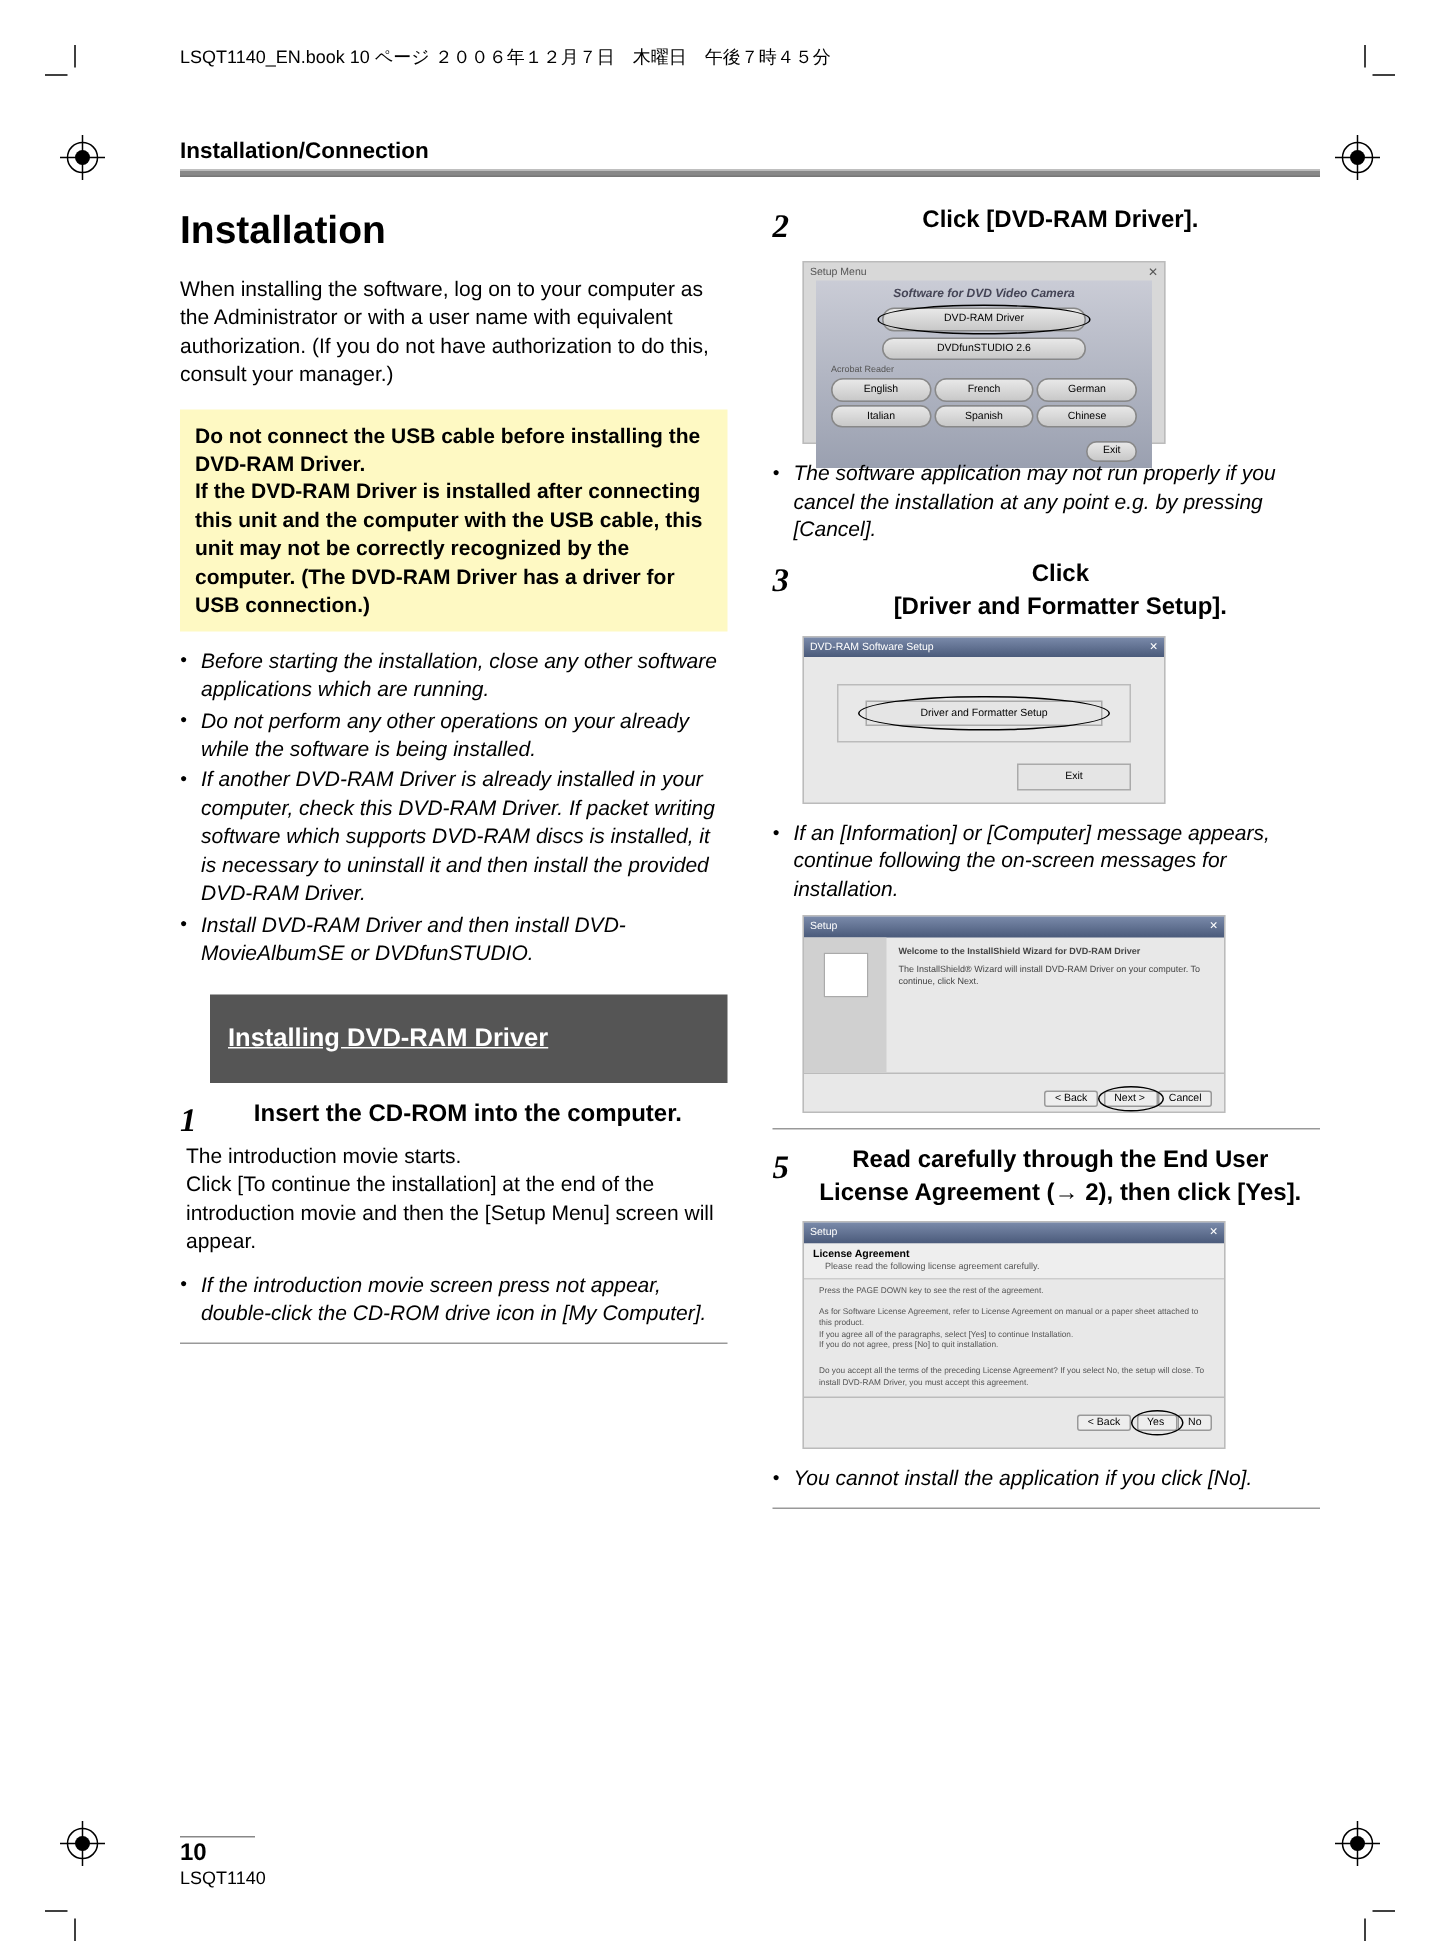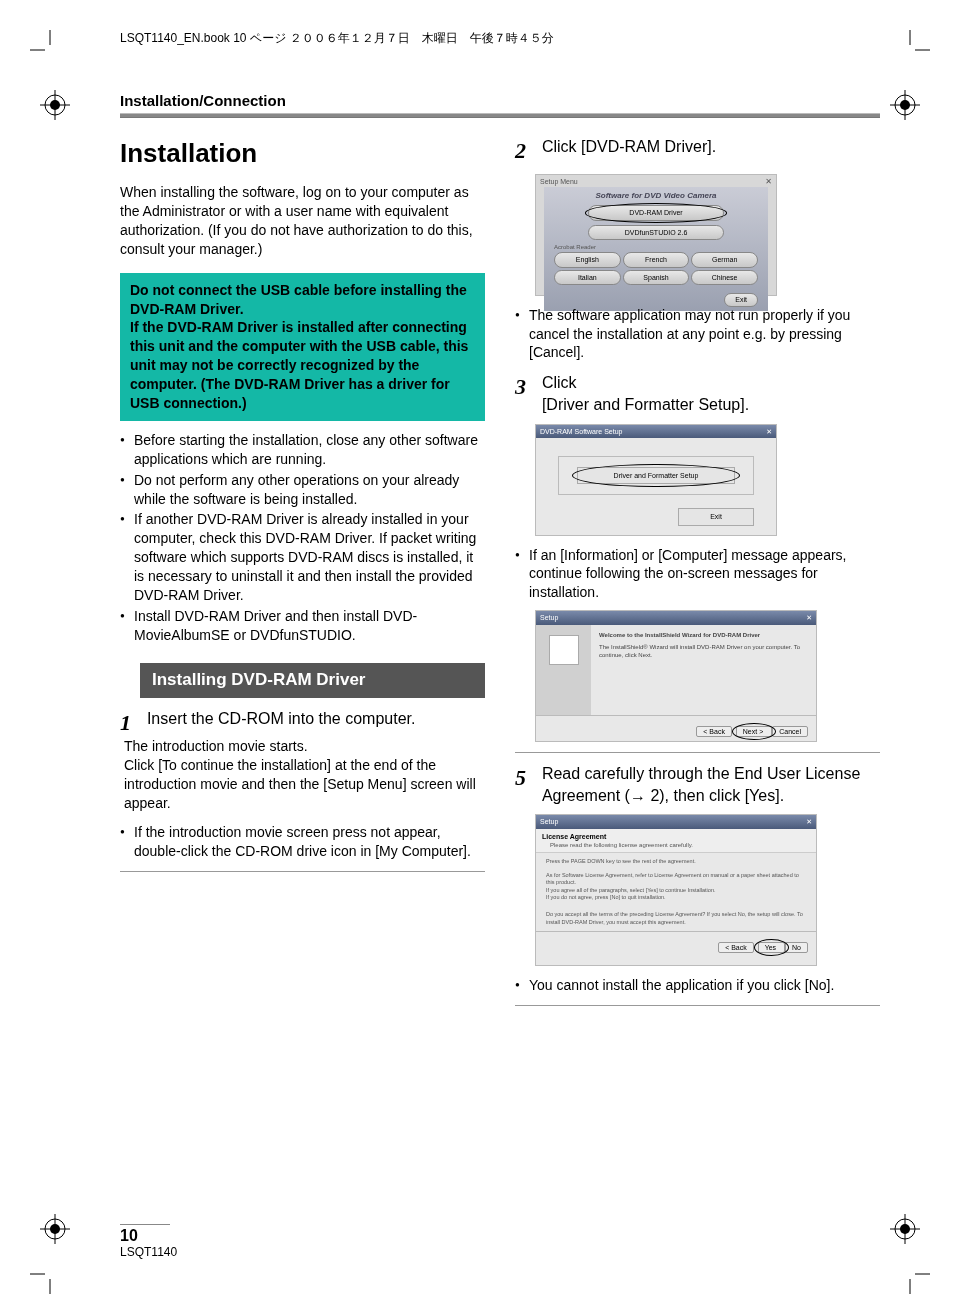--- a/index.html
+++ b/index.html
@@ -49,71 +49,74 @@
     width: 365px;
     font-size: 14px;
     line-height: 1.35;
   }
   h1.title {
     font-size: 26px;
     font-weight: bold;
     margin: 0 0 12px 0;
   }
   .graybox {
-    background: #14b8a6;
+    background: #fef9c3;
     padding: 8px 10px;
     font-weight: bold;
     font-size: 14px;
     margin-top: 14px;
   }
   ul.bullets {
     padding: 0;
     margin: 10px 0 0 0;
     list-style: none;
   }
   ul.bullets li {
     position: relative;
     padding-left: 14px;
     margin-bottom: 2px;
+    font-style: italic;
   }
   ul.bullets li::before {
     content: "●";
     position: absolute;
     left: 0;
     font-size: 8px;
     top: 4px;
   }
   .subheading-bar {
     background: #555;
     color: #fff;
     font-weight: bold;
     font-size: 17px;
-    padding: 6px 12px;
+    padding: 18px 12px;
     margin-top: 18px;
     margin-left: 20px;
+    text-decoration: underline;
   }
   .step {
     margin-top: 10px;
   }
   .step-num {
     font-style: italic;
     font-weight: bold;
     font-size: 22px;
     margin-right: 5px;
     display: inline-block;
     vertical-align: top;
     width: 18px;
     font-family: "Times New Roman", serif;
   }
   .step-label {
     display: inline-block;
-    font-weight: normal;
+    font-weight: bold;
     font-size: 16px;
     width: 330px;
     vertical-align: top;
+    text-align: center;
   }
   .step-body {
     margin-left: 4px;
     font-size: 14px;
   }
   .hr {
     border: none;
     border-top: 1px solid #999;
     margin: 10px 0 6px 0;
   }

